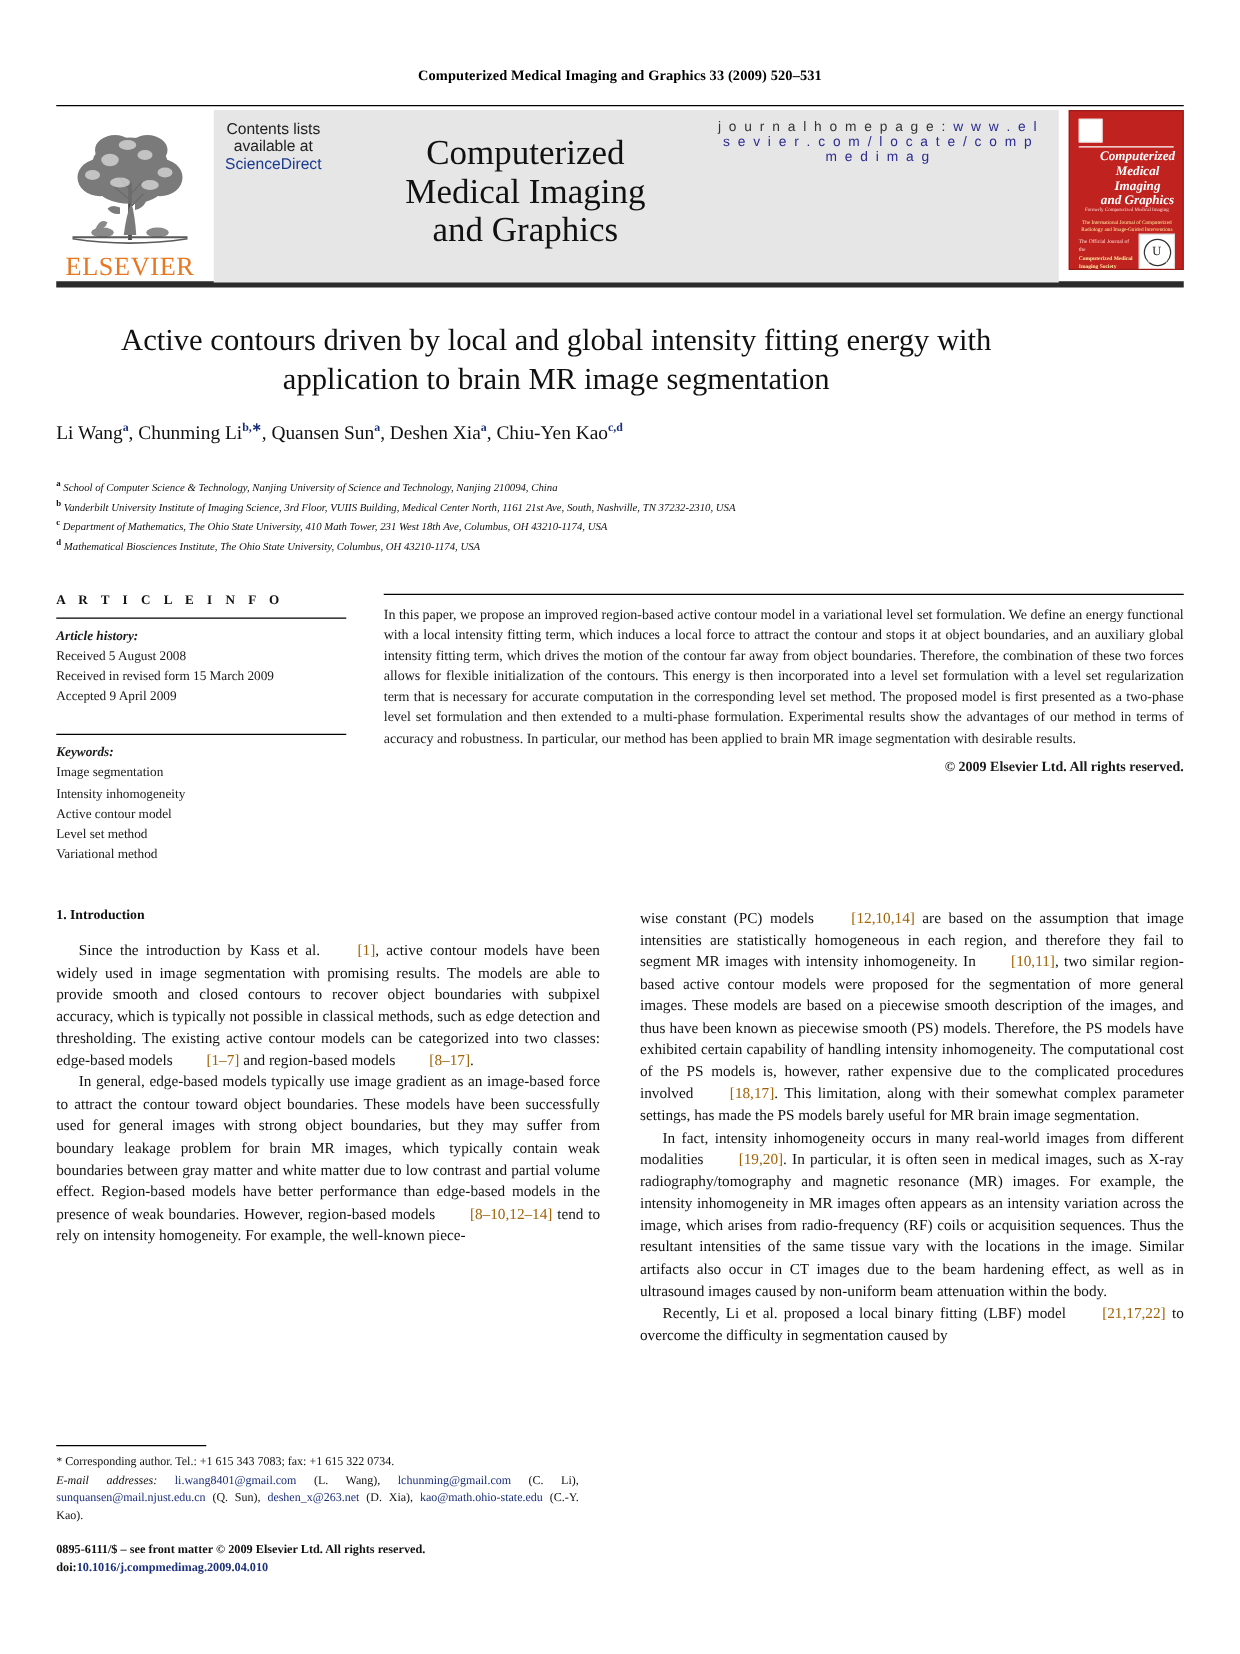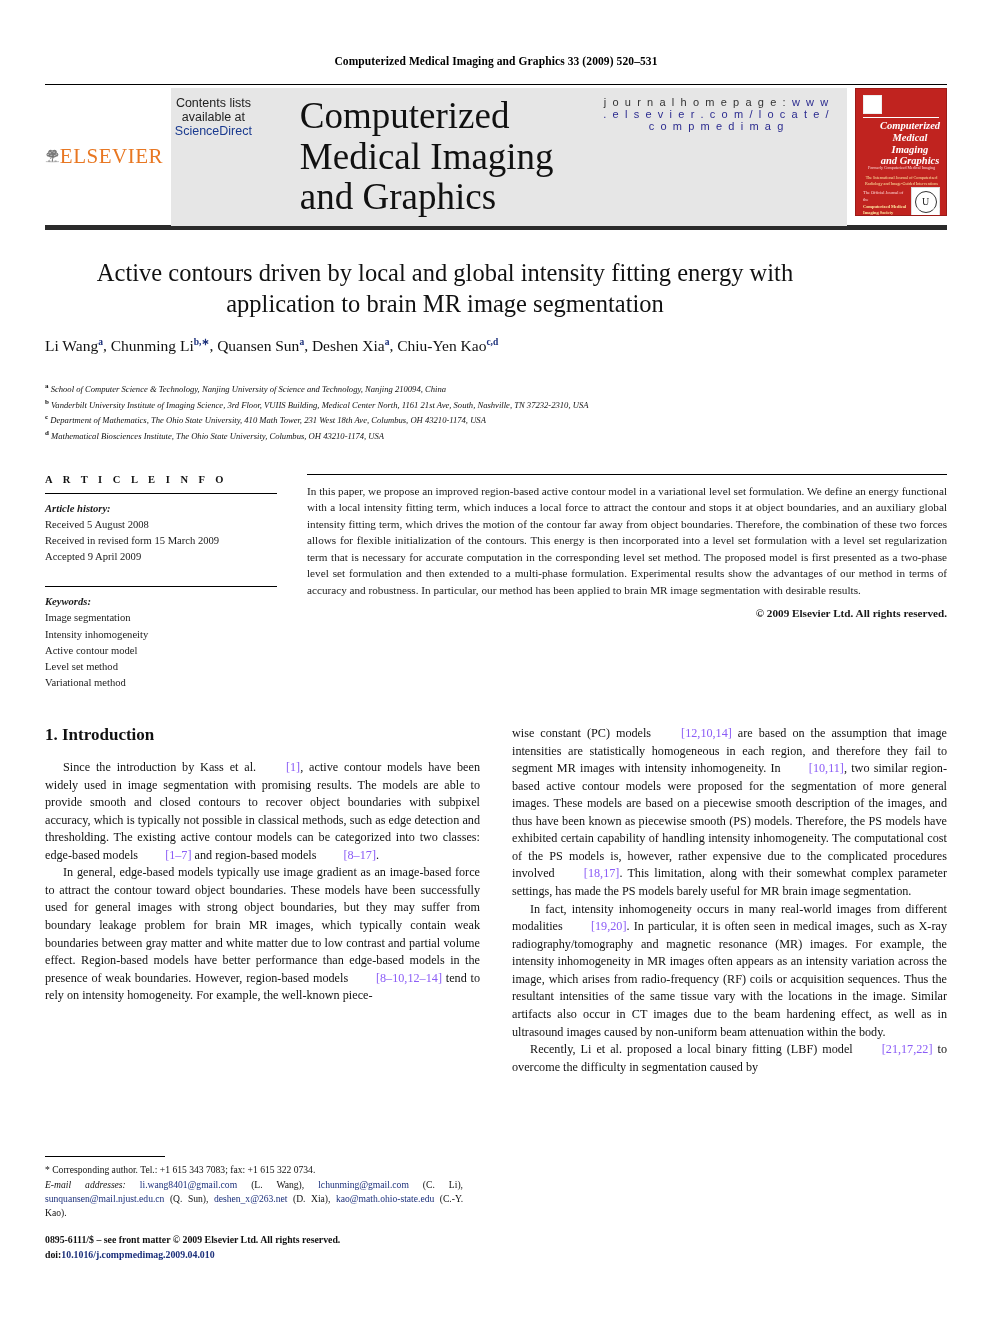--- a/index.html
+++ b/index.html
@@ -46,20 +46,21 @@
   .masthead-inner {
     display: flex;
     align-items: stretch;
     height: 138px;
     padding-top: 3px;
   }
   .elsevier-logo {
     width: 118px;
     flex: 0 0 118px;
     display: flex;
+    flex-direction: column;
     align-items: center;
     justify-content: flex-end;
     padding-bottom: 2px;
   }
   .tree-svg { display:block; }
   .elsevier-word {
     font-family: "Liberation Serif", serif;
     font-size: 21px;
     letter-spacing: 0.5px;
     color: #E87722;
@@ -82,25 +83,26 @@
   .contents-line {
     text-align: center;
     font-family: "Liberation Sans", sans-serif;
     font-size: 12.5px;
     color: #222;
   }
   .contents-line .sd {
     color: #1a3a8f;
   }
   .journal-title {
+    text-align: center;
     font-family: "Liberation Serif", serif;
-    font-size: 37px;
+    font-size: 28px;
     color: #111;
     line-height: 1.1;
-    margin: 0 0 2px 0;
+    margin: 12px 0 2px 0;
   }
   .homepage-line {
     text-align: center;
     font-family: "Liberation Sans", sans-serif;
     font-size: 11px;
     letter-spacing: 1.6px;
     color: #2b2b8f;
   }
   .homepage-line .lbl { color: #333; }
 
@@ -225,36 +227,36 @@
   }
 
   
   .body2col {
     margin: 34px 45px 0 45px;
     display: flex;
     gap: 32px;
   }
   .bcol { flex: 1 1 0; position: relative; }
   h2.secnum {
-    font-size: 17px;
+    font-size: 11px;
     font-weight: bold;
     margin: 0 0 14px 0;
     color: #111;
   }
   p.body {
     font-size: 12.2px;
     line-height: 1.44;
     text-align: justify;
     margin: 0;
     text-indent: 18px;
     color: #111;
     -webkit-hyphens: auto; hyphens: auto;
   }
   p.body + p.body { margin-top: 0; }
-  .ref { color: #8b5cf6; padding-left: 24px; }
+  .ref { color: #a16207; padding-left: 24px; }
 
   
   .footnotes {
     position: absolute;
     left: 45px;
     top: 1156px;
     width: 418px;
   }
   .fn-rule { border-top: 1px solid #000; width: 120px; margin-bottom: 6px; }
   .fn-line {

